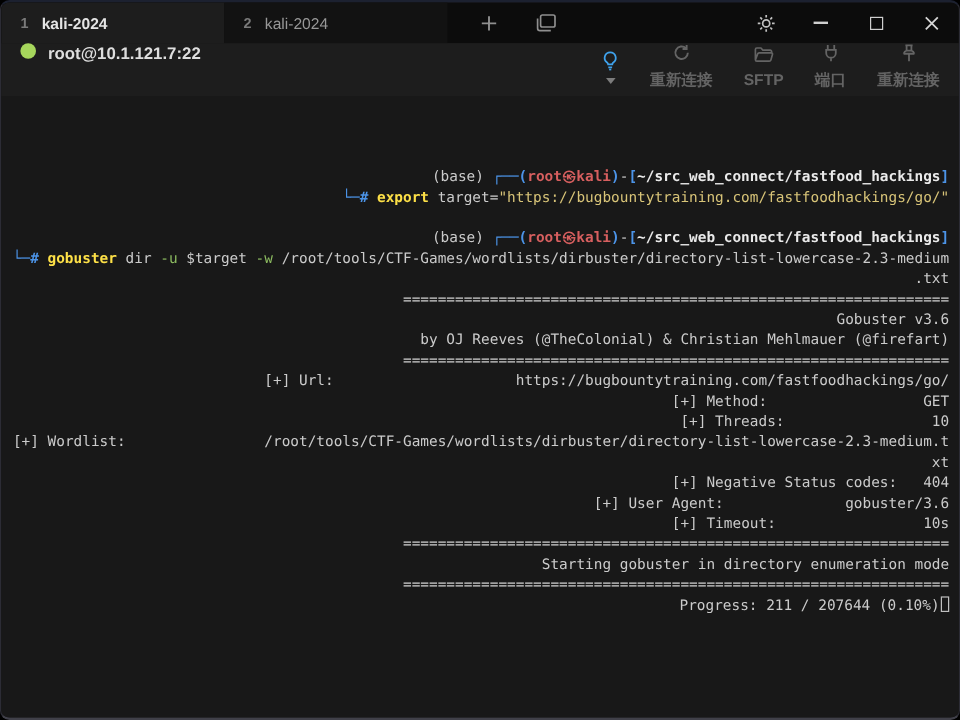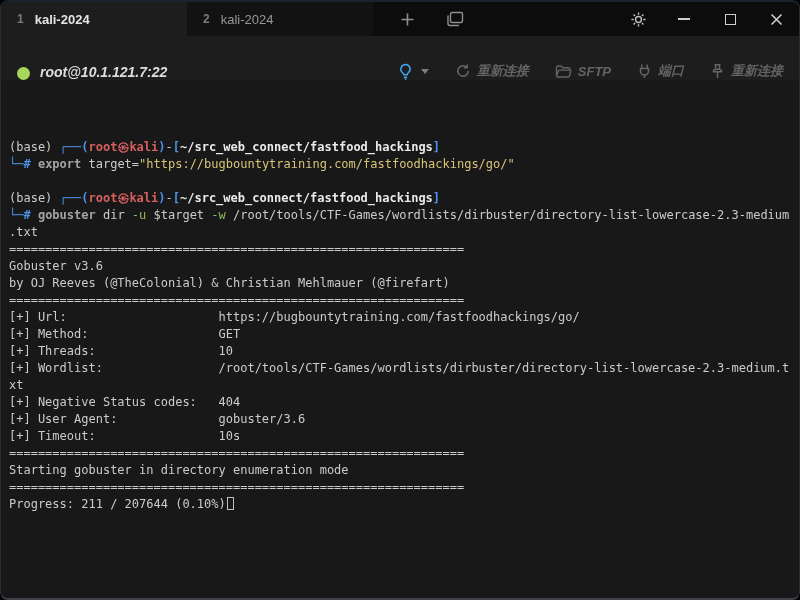--- a/index.html
+++ b/index.html
@@ -17,37 +17,37 @@
   .tab.inactive{background:#121212;}
   .tab-num{color:#7a7a7a;font-weight:bold;font-size:12px;}
   .tab.active .tab-label{color:#e4e4e4;font-size:13px;font-weight:600;}
   .tab.inactive .tab-label{color:#989898;font-size:13px;}
   .tbtn{width:40px;display:flex;align-items:center;justify-content:center;color:#8f8f8f;}
   .spacer{flex:1;}
   .winctl{width:46px;display:flex;align-items:center;justify-content:center;}
   .max-box{width:11px;height:11px;border:1.3px solid #cfcfcf;}
   .min-bar{width:12px;height:2px;background:#cfcfcf;}
   
-  .toolbar{height:44px;background:#1d1d1d;display:flex;align-items:flex-end;padding:0 16px;flex:none;font-style:italic;}
+  .toolbar{height:44px;background:#1d1d1d;display:flex;align-items:flex-start;padding:0 16px;flex:none;}
   .dot{width:13px;height:13px;border-radius:50%;margin-right:10px;flex:none;}
   .session-title{color:#dedede;font-size:14px;font-weight:bold;}
   .actions{margin-left:auto;display:flex;align-items:center;gap:26px;}
-  .action{display:flex;align-items:center;gap:6px;color:#646464;font-size:13px;font-weight:bold;cursor:default;}
+  .action{display:flex;align-items:center;gap:6px;color:#646464;font-size:13px;font-weight:bold;cursor:default;flex-direction:column;}
   .caret{width:0;height:0;border-left:4px solid transparent;border-right:4px solid transparent;border-top:5px solid #7c7c7c;margin-left:2px;}
   
   .terminal{
     flex:1;background:#181818;padding:25px 8px 8px 8px;
     font-family:"DejaVu Sans Mono",monospace;font-size:12px;line-height:17px;
-    color:#cbcbcb;white-space:pre;overflow:hidden;
+    color:#cbcbcb;white-space:pre;overflow:hidden;text-align:right;
   }
   .tline{height:17px;}
   .fg{color:#cbcbcb;}
   .blue{color:#4c94e8;font-weight:bold;}
   .red{color:#d75f5f;font-weight:bold;}
-  .cyan{color:#a3a3a3;font-weight:bold;}
+  .cyan{color:#fde047;font-weight:bold;}
   .yellow{color:#d8c478;}
   .green{color:#8cbb60;}
   .wht{color:#eaeaea;font-weight:bold;}
   .cursor{display:inline-block;width:7px;height:13px;border:1px solid #c0c0c0;vertical-align:-2px;margin-left:1px;}
   svg{display:block;}
 </style>
 </head>
 <body>
 
 <div class="window">

